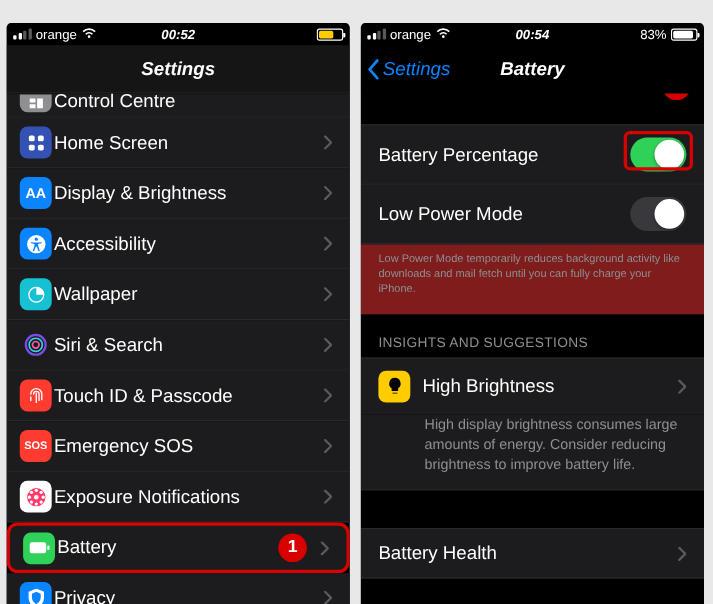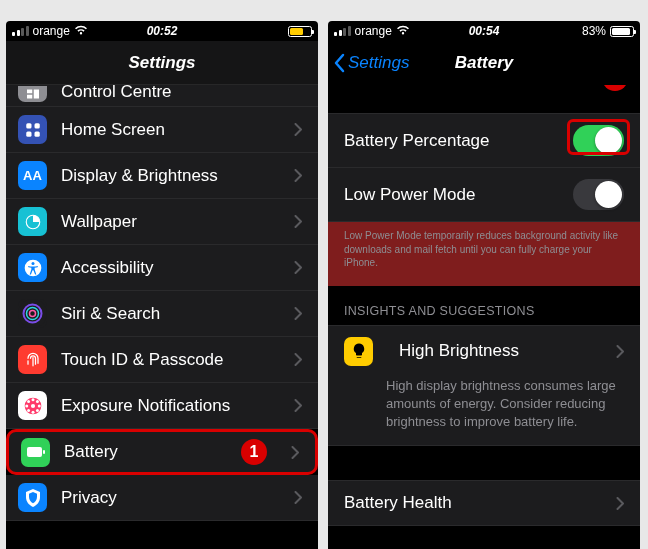--- a/index.html
+++ b/index.html
@@ -48,21 +48,21 @@
     display: flex; align-items: center; color: #0a84ff;
     font-size: 17px; gap: 2px;
   }
   .nav-back svg { width: 12px; height: 20px; }
 
   
   .scroll { flex: 1; overflow: hidden; }
   .cell {
     height: 46px; display: flex; align-items: center;
     padding: 0 16px 0 12px; border-bottom: .5px solid #2a2a2c;
-    background: #1c1c1e; gap: 14px; position: relative;
+    background: #1c1c1e; gap: 2px; position: relative;
   }
   .cell.partial-top { height: 22px; align-items: flex-end; padding-bottom: 4px; border-bottom:.5px solid #2a2a2c;}
   .icon-box {
     width: 29px; height: 29px; border-radius: 7px;
     display: flex; align-items: center; justify-content: center;
     flex-shrink: 0;
   }
   .cell-label { flex: 1; font-size: 17px; color: #fff; }
   .chevron { color: #5a5a5e; }
   .chevron svg { width: 8px; height: 13px; display: block; }
@@ -72,21 +72,21 @@
     width: 26px; height: 26px; border-radius: 50%; background: #d90000;
     display: flex; align-items: center; justify-content: center;
     font-size: 16px; font-weight: 700; color: #fff;
     margin-right: 10px;
   }
 
   
   .cell2 {
     display: flex; align-items: center; padding: 11px 16px;
     border-bottom: .5px solid #2a2a2c; background: #1c1c1e;
-    min-height: 46px; gap: 26px; position: relative;
+    min-height: 46px; gap: 11px; position: relative;
   }
   .footer-text {
     font-size: 10px; color: #8e8e93; padding: 7px 16px 16px;
     line-height: 1.35; background:#7f1d1d;
   }
   .section-hdr {
     font-size: 12.5px; color: #8e8e93; padding: 18px 16px 7px;
     text-transform: uppercase; letter-spacing: .3px; background:#000;
   }
   .toggle {
@@ -175,42 +175,42 @@
           <span style="color:#fff;font-size:13px;font-weight:700">AA</span>
         </div>
         <span class="cell-label">Display &amp; Brightness</span>
         <span class="chevron">
           <svg viewBox="0 0 8 13">
             <path fill="none" stroke="#5a5a5e" stroke-width="2" stroke-linecap="round" stroke-linejoin="round" d="M1.5 1 7 6.5 1.5 12"></path>
           </svg>
         </span>
       </div>
       <div class="cell">
-        <div class="icon-box" style="background: rgb(23, 193, 212);">
-          <svg width="18" height="18" viewBox="0 0 24 24">
-            <circle cx="12" cy="12" r="9" fill="none" stroke="#fff" stroke-width="1.5"></circle>
-            <path fill="#fff" d="M12 3a9 9 0 019 9h-9z"></path>
-          </svg>
-        </div>
-        <span class="cell-label">Wallpaper</span>
-        <span class="chevron">
-          <svg viewBox="0 0 8 13">
-            <path fill="none" stroke="#5a5a5e" stroke-width="2" stroke-linecap="round" stroke-linejoin="round" d="M1.5 1 7 6.5 1.5 12"></path>
-          </svg>
-        </span>
-      </div>
-      <div class="cell">
         <div class="icon-box" style="background: rgb(10, 132, 255);">
           <svg width="20" height="20" viewBox="0 0 24 24">
             <circle cx="12" cy="12" r="10" fill="#fff"></circle>
             <circle cx="12" cy="6.5" r="1.8" fill="#0a84ff"></circle>
             <path fill="#0a84ff" d="M6 9.5c4 1 8 1 12 0l-.5 1.5-3.5.8v2l2 6h-1.5l-2-5h-1l-2 5H8l2-6v-2l-3.5-.8z"></path>
           </svg>
         </div>
         <span class="cell-label">Accessibility</span>
+        <span class="chevron">
+          <svg viewBox="0 0 8 13">
+            <path fill="none" stroke="#5a5a5e" stroke-width="2" stroke-linecap="round" stroke-linejoin="round" d="M1.5 1 7 6.5 1.5 12"></path>
+          </svg>
+        </span>
+      </div>
+      <div class="cell">
+        <div class="icon-box" style="background: rgb(23, 193, 212);">
+          <svg width="18" height="18" viewBox="0 0 24 24">
+            <circle cx="12" cy="12" r="9" fill="none" stroke="#fff" stroke-width="1.5"></circle>
+            <path fill="#fff" d="M12 3a9 9 0 019 9h-9z"></path>
+          </svg>
+        </div>
+        <span class="cell-label">Wallpaper</span>
         <span class="chevron">
           <svg viewBox="0 0 8 13">
             <path fill="none" stroke="#5a5a5e" stroke-width="2" stroke-linecap="round" stroke-linejoin="round" d="M1.5 1 7 6.5 1.5 12"></path>
           </svg>
         </span>
       </div>
       <div class="cell">
         <div class="icon-box" style="background: rgb(28, 28, 30);">
           <svg width="29" height="29" viewBox="0 0 29 29">
             <circle cx="14.5" cy="14.5" r="14.5" fill="#1c1c1e"></circle>
@@ -226,20 +226,31 @@
           </svg>
         </span>
       </div>
       <div class="cell">
         <div class="icon-box" style="background: rgb(255, 59, 48);">
           <svg width="20" height="20" viewBox="0 0 24 24">
             <path fill="none" stroke="#fff" stroke-width="1.5" stroke-linecap="round" d="M6 10a6 6 0 0112 0v6M9 10a3 3 0 016 0v7M12 9v10M6 13v4"></path>
           </svg>
         </div>
         <span class="cell-label">Touch ID &amp; Passcode</span>
+        <span class="chevron">
+          <svg viewBox="0 0 8 13">
+            <path fill="none" stroke="#5a5a5e" stroke-width="2" stroke-linecap="round" stroke-linejoin="round" d="M1.5 1 7 6.5 1.5 12"></path>
+          </svg>
+        </span>
+      </div>
+      <div class="cell">
+        <div class="icon-box" style="background: rgb(255, 59, 48);">
+          <span style="color:#fff;font-size:10px;font-weight:800">SOS</span>
+        </div>
+        <span class="cell-label">Emergency SOS</span>
         <span class="chevron">
           <svg viewBox="0 0 8 13">
             <path fill="none" stroke="#5a5a5e" stroke-width="2" stroke-linecap="round" stroke-linejoin="round" d="M1.5 1 7 6.5 1.5 12"></path>
           </svg>
         </span>
       </div>
       <div class="cell">
         <div class="icon-box" style="background: rgb(255, 255, 255);">
           <svg width="20" height="20" viewBox="0 0 24 24">
             <circle cx="12" cy="12" r="10" fill="#ff3b6b"></circle>

